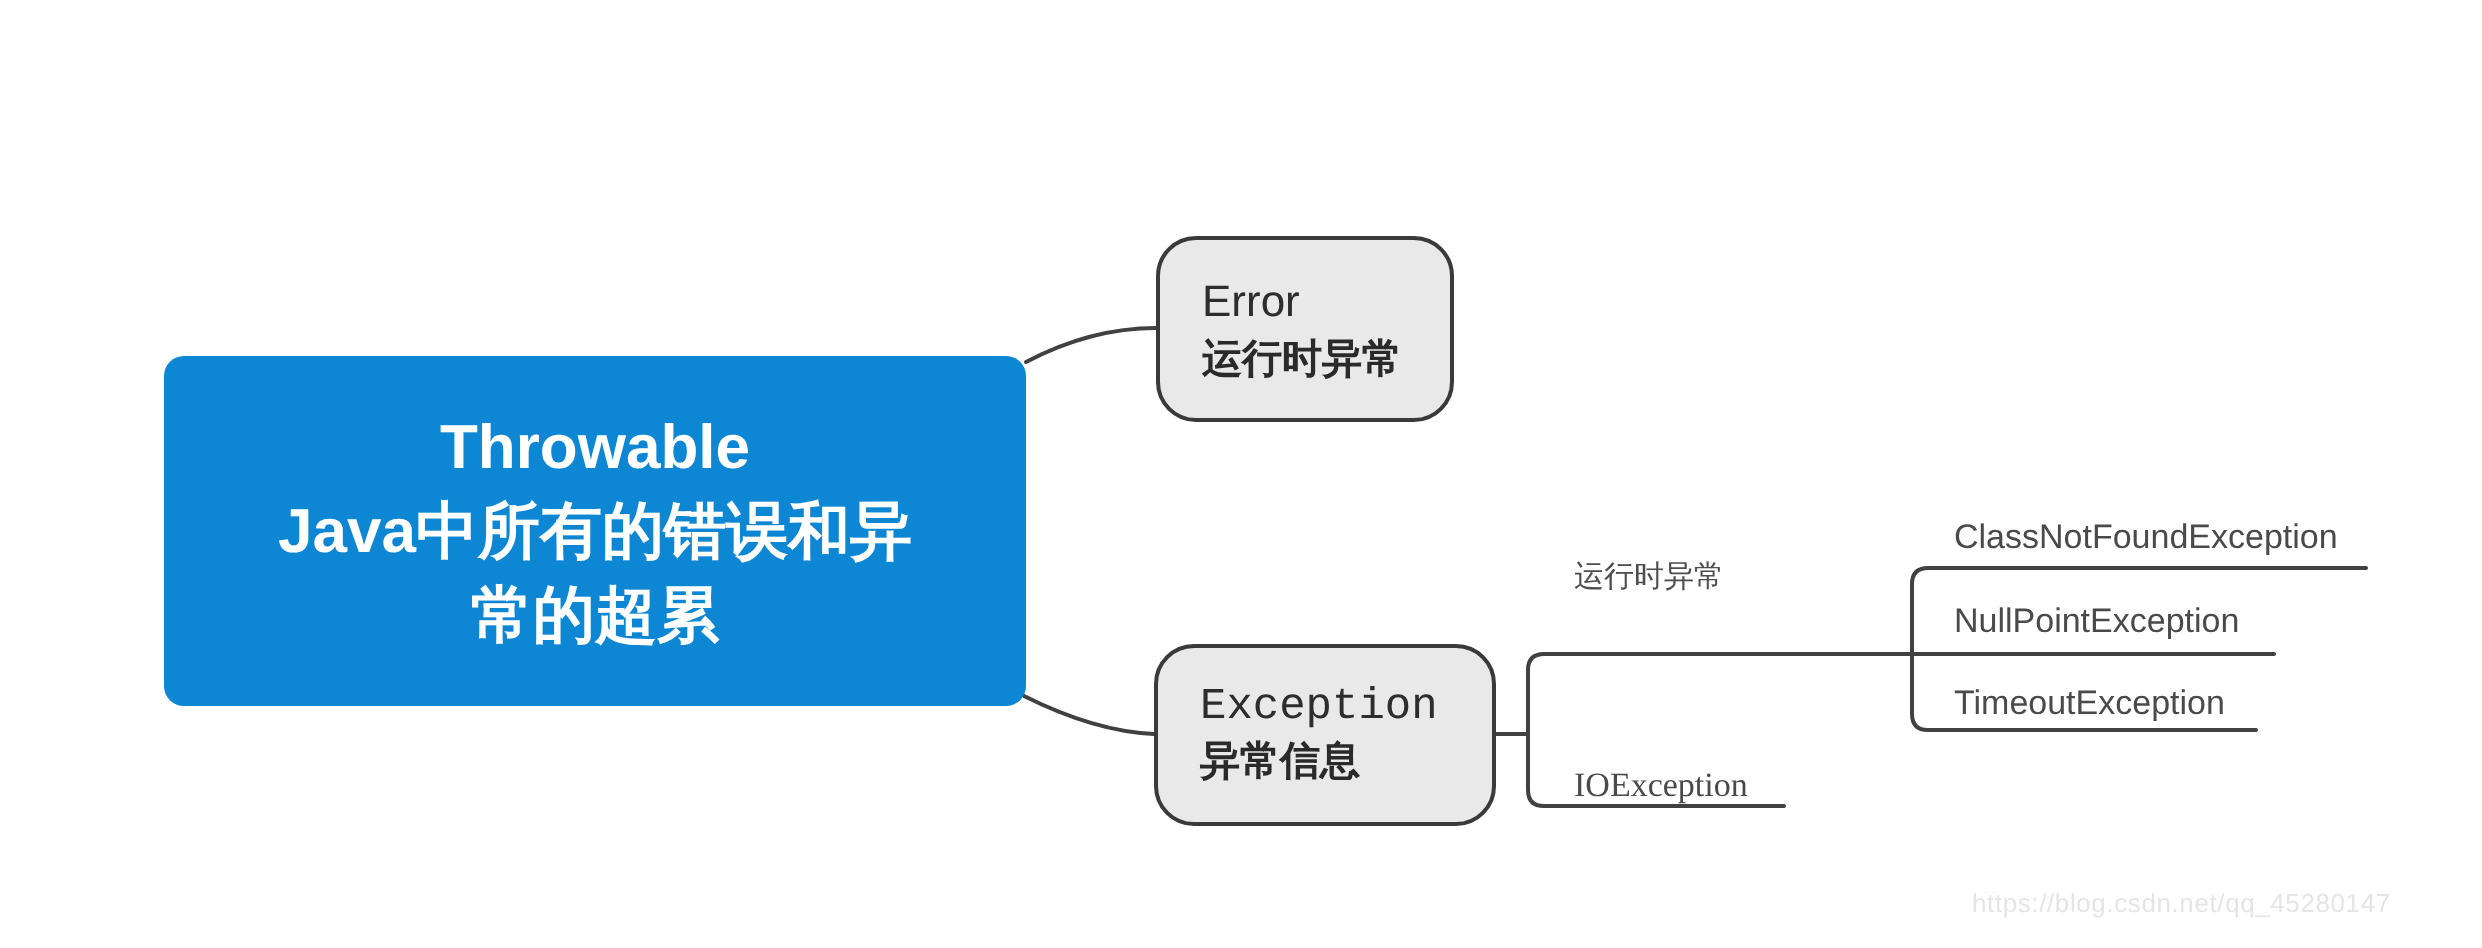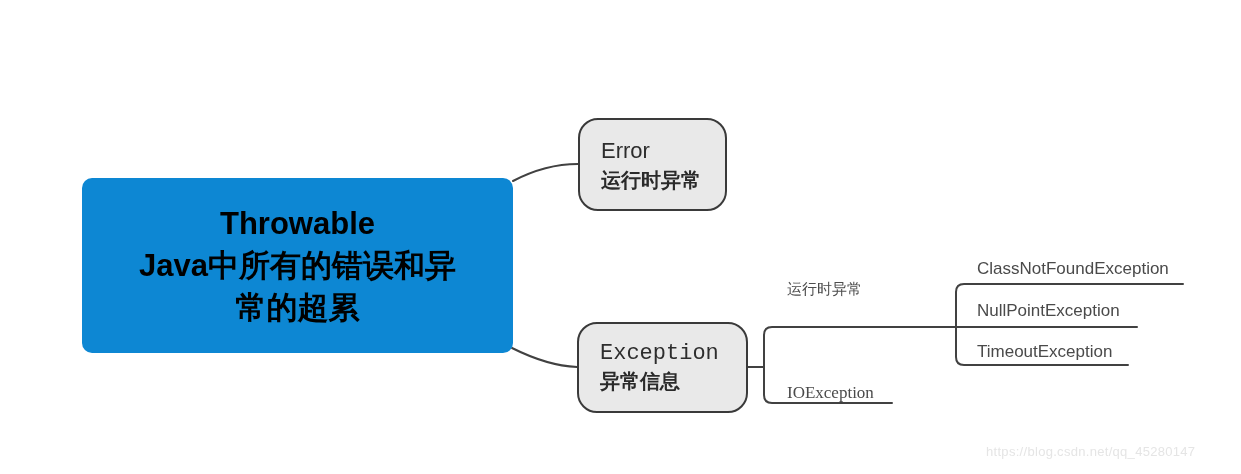--- a/index.html
+++ b/index.html
@@ -30,21 +30,21 @@
     width: 431px;
     height: 175px;
     background: #0d87d3;
     border-radius: 10px;
     display: flex;
     align-items: center;
     justify-content: center;
     box-sizing: border-box;
   }
   .root-node .root-title {
-    color: #000000;
+    color: #ffffff;
     font-size: 31px;
     font-weight: 700;
     line-height: 42px;
     text-align: center;
     white-space: pre-line;
   }
   .boxed-node {
     position: absolute;
     background: #e9e9e9;
     border: 2px solid #3a3a3a;

